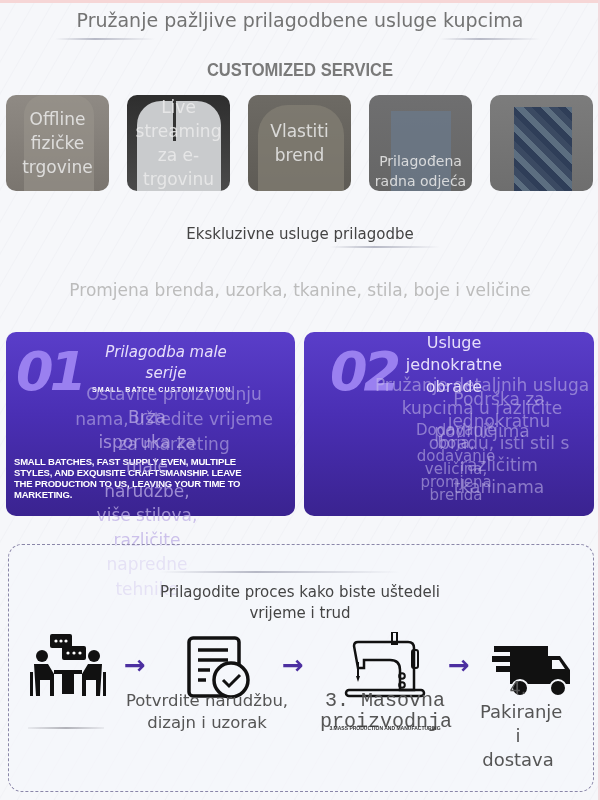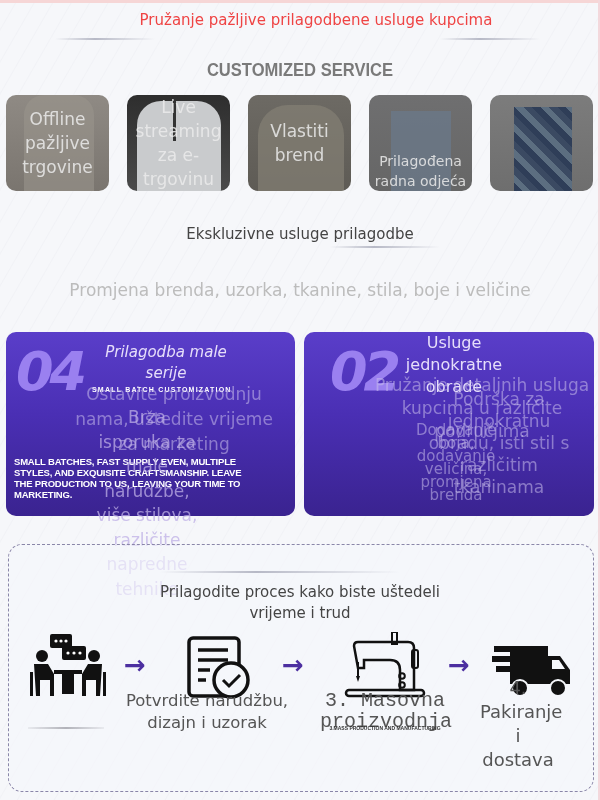--- a/index.html
+++ b/index.html
@@ -8,21 +8,21 @@
       position: relative;
       font-family: "DejaVu Sans", sans-serif;
       background: repeating-linear-gradient(120deg, #f6f7fa 0px, #f6f7fa 14px, #f1f2f6 15px, #f6f7fa 16px);
       color: #333;
     }
     .frame-top { position: absolute; left: 0; top: 0; width: 600px; height: 3px; background: #f6d6d6; }
     .frame-right { position: absolute; right: 0; top: 0; width: 2px; height: 800px; background: #f3d8dc; }
     .abs { position: absolute; }
 
     
-    .h-title { left: 76px; width: 480px; top: 8px; font-size: 15px; line-height: 25px; color: #ef4444; text-align: center; }
+    .h-title { left: 60px; width: 480px; top: 8px; font-size: 19px; line-height: 25px; color: #737373; text-align: center; }
     .h-sub { left: 100px; width: 400px; top: 60px; font-family: "Liberation Sans", sans-serif; font-weight: bold; font-size: 18px; color: #7a7a7a; text-align: center; transform: scaleX(0.92); }
     .rule { height: 2px; background: linear-gradient(90deg, rgba(150,150,170,0), #b7b9c6 40%, rgba(150,150,170,0)); }
 
     
     .photo { top: 95px; width: 103px; height: 96px; border-radius: 10px; overflow: hidden; display: flex; align-items: center; justify-content: center; }
     .photo .ptext { position: relative; z-index: 2; color: rgba(235,235,235,0.85); text-align: center; font-size: 17px; line-height: 24px; width: 130px; }
     .photo .ptext.small { font-size: 14px; line-height: 20px; }
     .photo .shape { position: absolute; z-index: 1; }
 
     .ex-title { left: 180px; width: 240px; top: 224px; font-size: 15px; line-height: 21px; color: #444; text-align: center; }
@@ -49,21 +49,21 @@
 <div class="frame-top"></div>
 <div class="frame-right"></div>
 
 <div class="abs rule" style="left:55px; top:38px; width:100px;"></div>
 <div class="abs rule" style="left:440px; top:38px; width:100px;"></div>
 <div class="abs h-title">Pružanje pažljive prilagodbene usluge kupcima</div>
 <div class="abs h-sub">CUSTOMIZED SERVICE</div>
 
 <div class="abs photo" style="left:6px; background:linear-gradient(180deg,#8f8a84,#7a756f);">
   <div class="shape" style="left:18px; top:0; width:70px; height:96px; background:#9a948c; border-radius:20px 20px 0 0; opacity:.6;"></div>
-  <div class="ptext">Offline pažljive trgovine</div>
+  <div class="ptext">Offline fizičke trgovine</div>
 </div>
 <div class="abs photo" style="left:127px; background:linear-gradient(180deg,#2e2e2e,#4a4a4a);">
   <div class="shape" style="left:10px; top:6px; width:84px; height:90px; background:#c9cbcd; border-radius:24px 24px 0 0;"></div>
   <div class="shape" style="left:46px; top:6px; width:3px; height:40px; background:#333;"></div>
   <div class="ptext">Live streaming za e-trgovinu</div>
 </div>
 <div class="abs photo" style="left:248px; background:linear-gradient(180deg,#6d6a64,#5e5b55);">
   <div class="shape" style="left:10px; top:10px; width:86px; height:86px; background:#858075; border-radius:30px 30px 0 0; opacity:.7;"></div>
   <div class="ptext">Vlastiti brend</div>
 </div>
@@ -74,21 +74,21 @@
 <div class="abs photo" style="left:490px; background:linear-gradient(180deg,#7c7c7c,#6e6e6e);">
   <div class="shape" style="left:24px; top:12px; width:58px; height:84px; background:repeating-linear-gradient(45deg,#2f3e58 0 6px,#5c6e80 6px 12px,#3b4a62 12px 18px);"></div>
   <div class="ptext"></div>
 </div>
 
 <div class="abs rule" style="left:330px; top:246px; width:110px;"></div>
 <div class="abs ex-title">Ekskluzivne usluge prilagodbe</div>
 <div class="abs ex-sub">Promjena brenda, uzorka, tkanine, stila, boje i veličine</div>
 
 <div class="abs pcard" style="left:6px; width:289px;">
-  <div class="abs bignum" style="left:10px; top:8px;">04</div>
+  <div class="abs bignum" style="left:10px; top:8px;">01</div>
   <div class="abs ptitle" style="left:80px; top:10px; width:160px;font-style:italic;">Prilagodba male serije</div>
   <div class="abs tiny-en" style="left:86px; top:54px;">SMALL BATCH CUSTOMIZATION</div>
   <div class="abs ghost" style="left:58px; top:50px; width:220px; font-size:17px; line-height:25px;">Ostavite proizvodnju nama, uštedite vrijeme za marketing</div>
   <div class="abs en" style="left:8px; top:124px; width:240px;">SMALL BATCHES, FAST SUPPLY EVEN, MULTIPLE STYLES, AND EXQUISITE CRAFTSMANSHIP. LEAVE THE PRODUCTION TO US, LEAVING YOUR TIME TO MARKETING.</div>
 </div>
 <div class="abs ghost" style="left:92px; top:405px; width:110px; font-size:17px; line-height:24.5px; color:rgba(190,175,230,0.75);">Brza isporuka za male narudžbe, više stilova, različite napredne tehnike</div>
 
 <div class="abs pcard" style="left:304px; width:290px;">
   <div class="abs bignum" style="left:26px; top:8px;">02</div>
   <div class="abs ptitle" style="left:95px; top:0px; width:110px; font-size:16px; line-height:22px;">Usluge jednokratne obrade</div>

